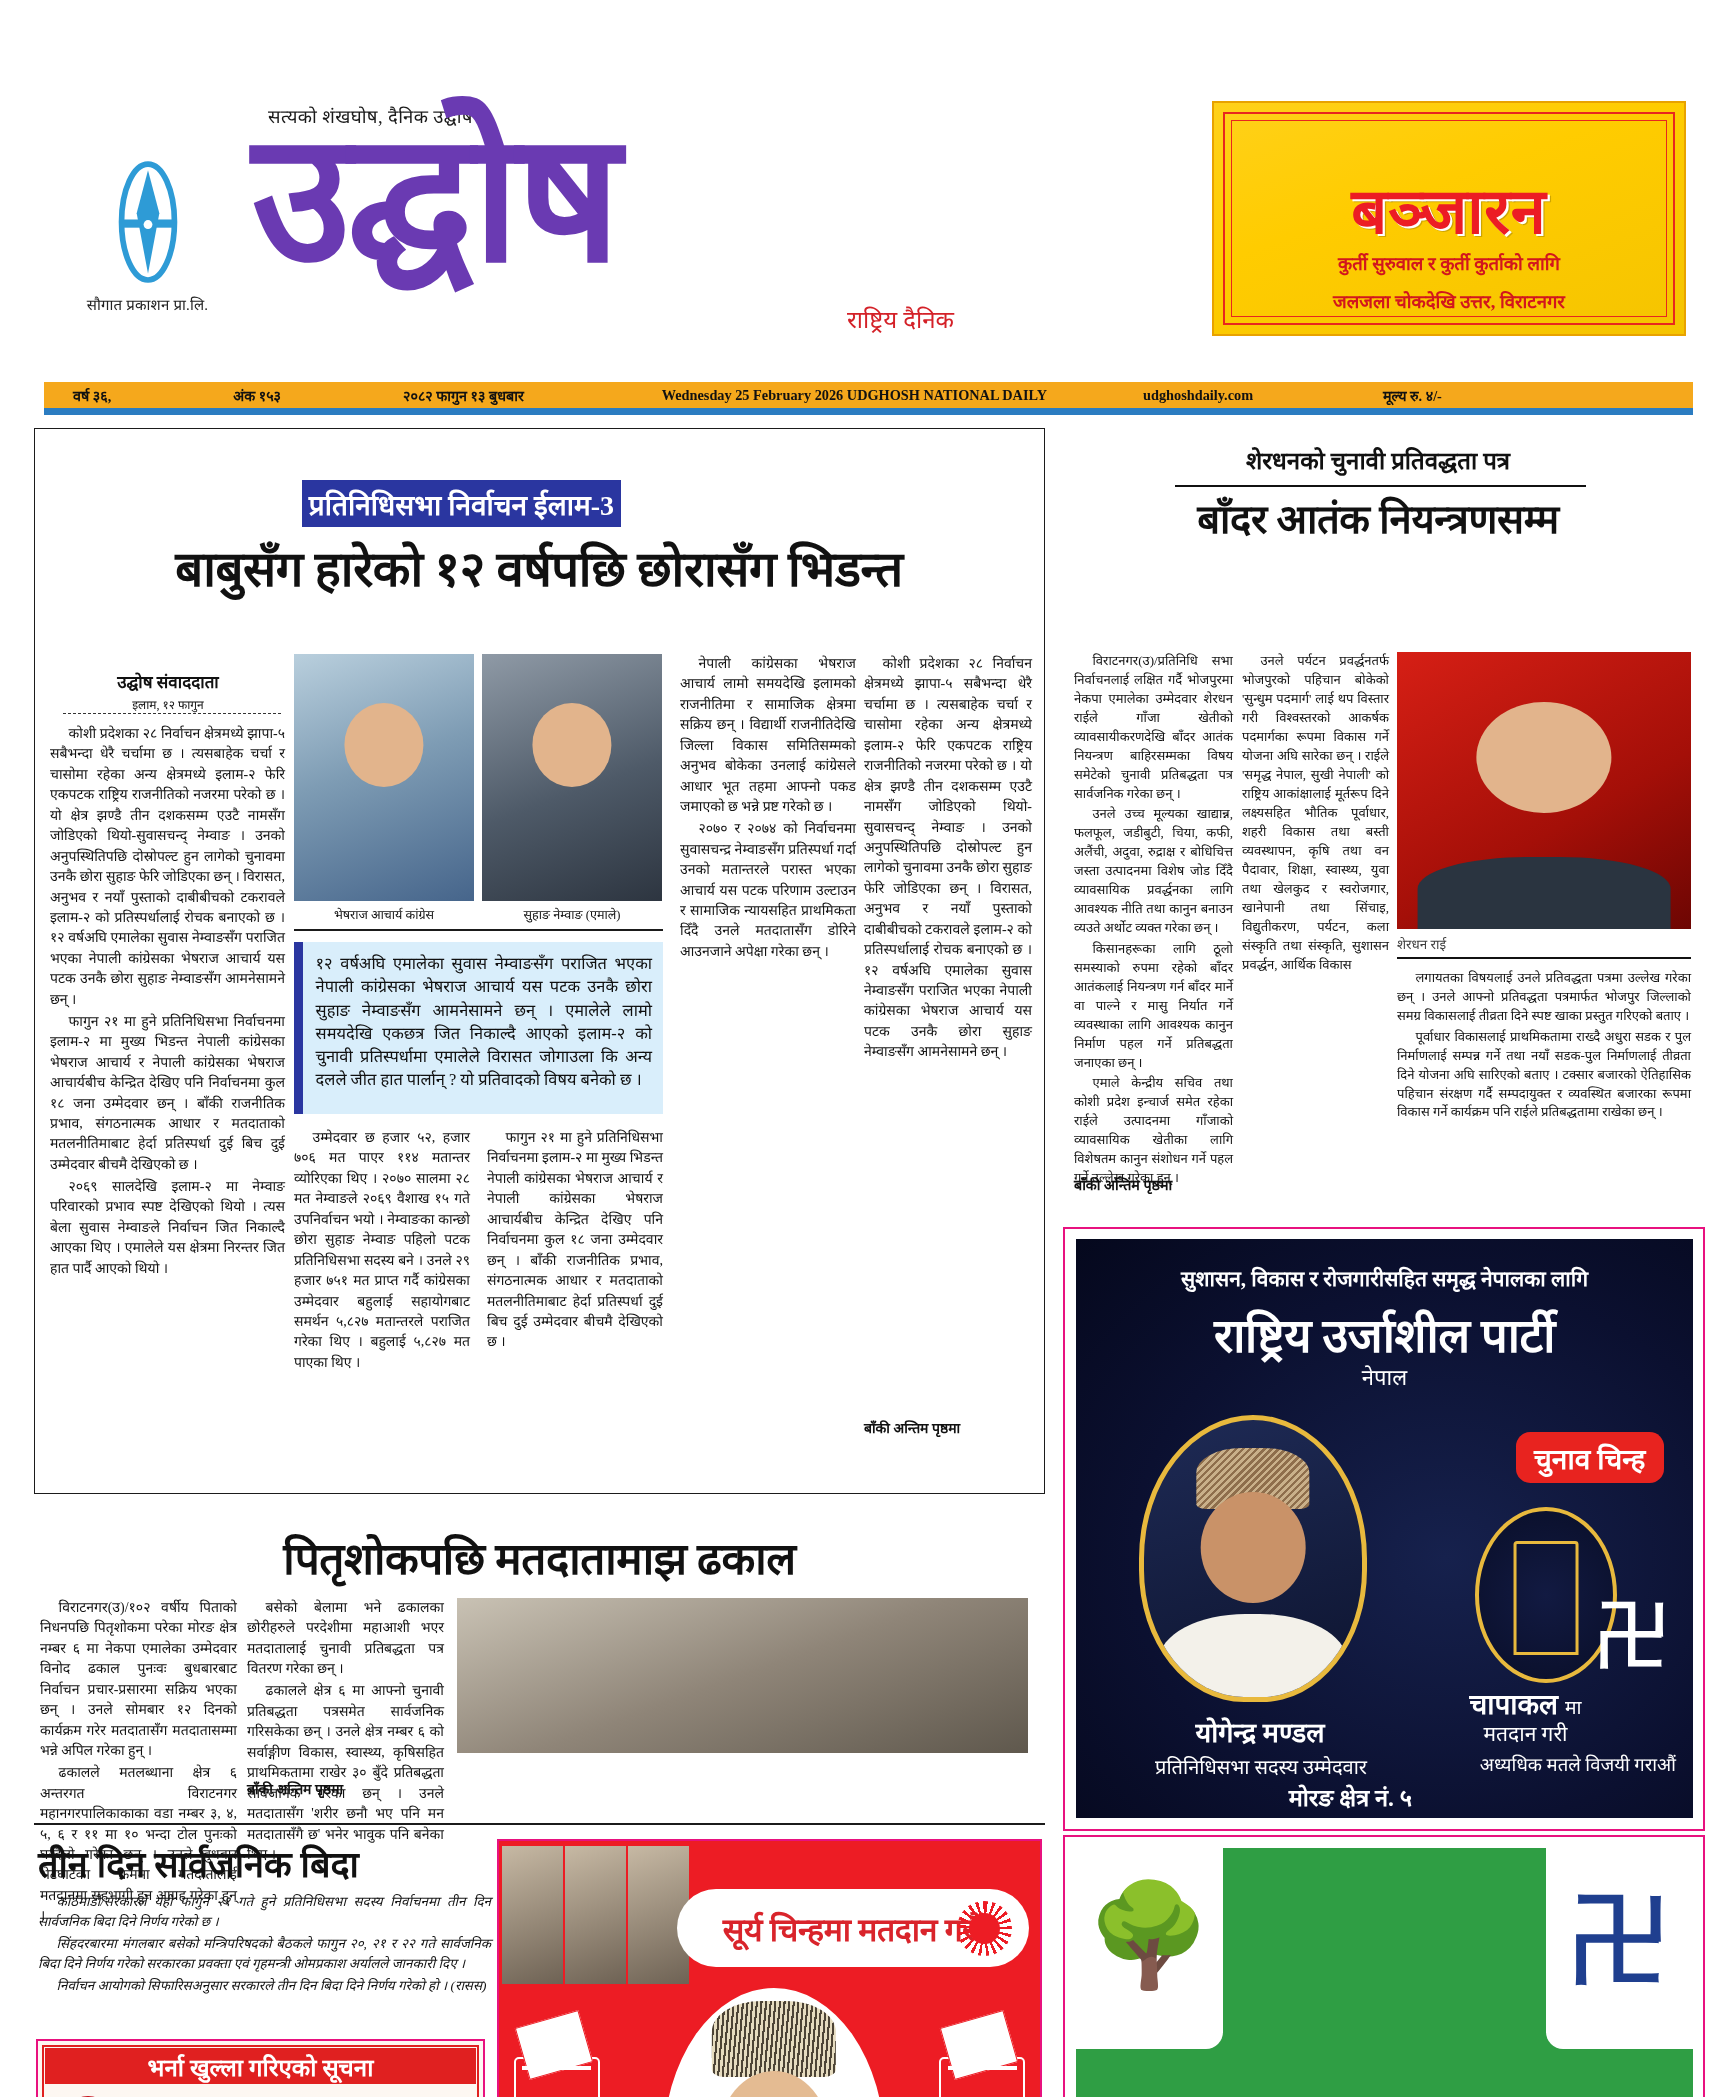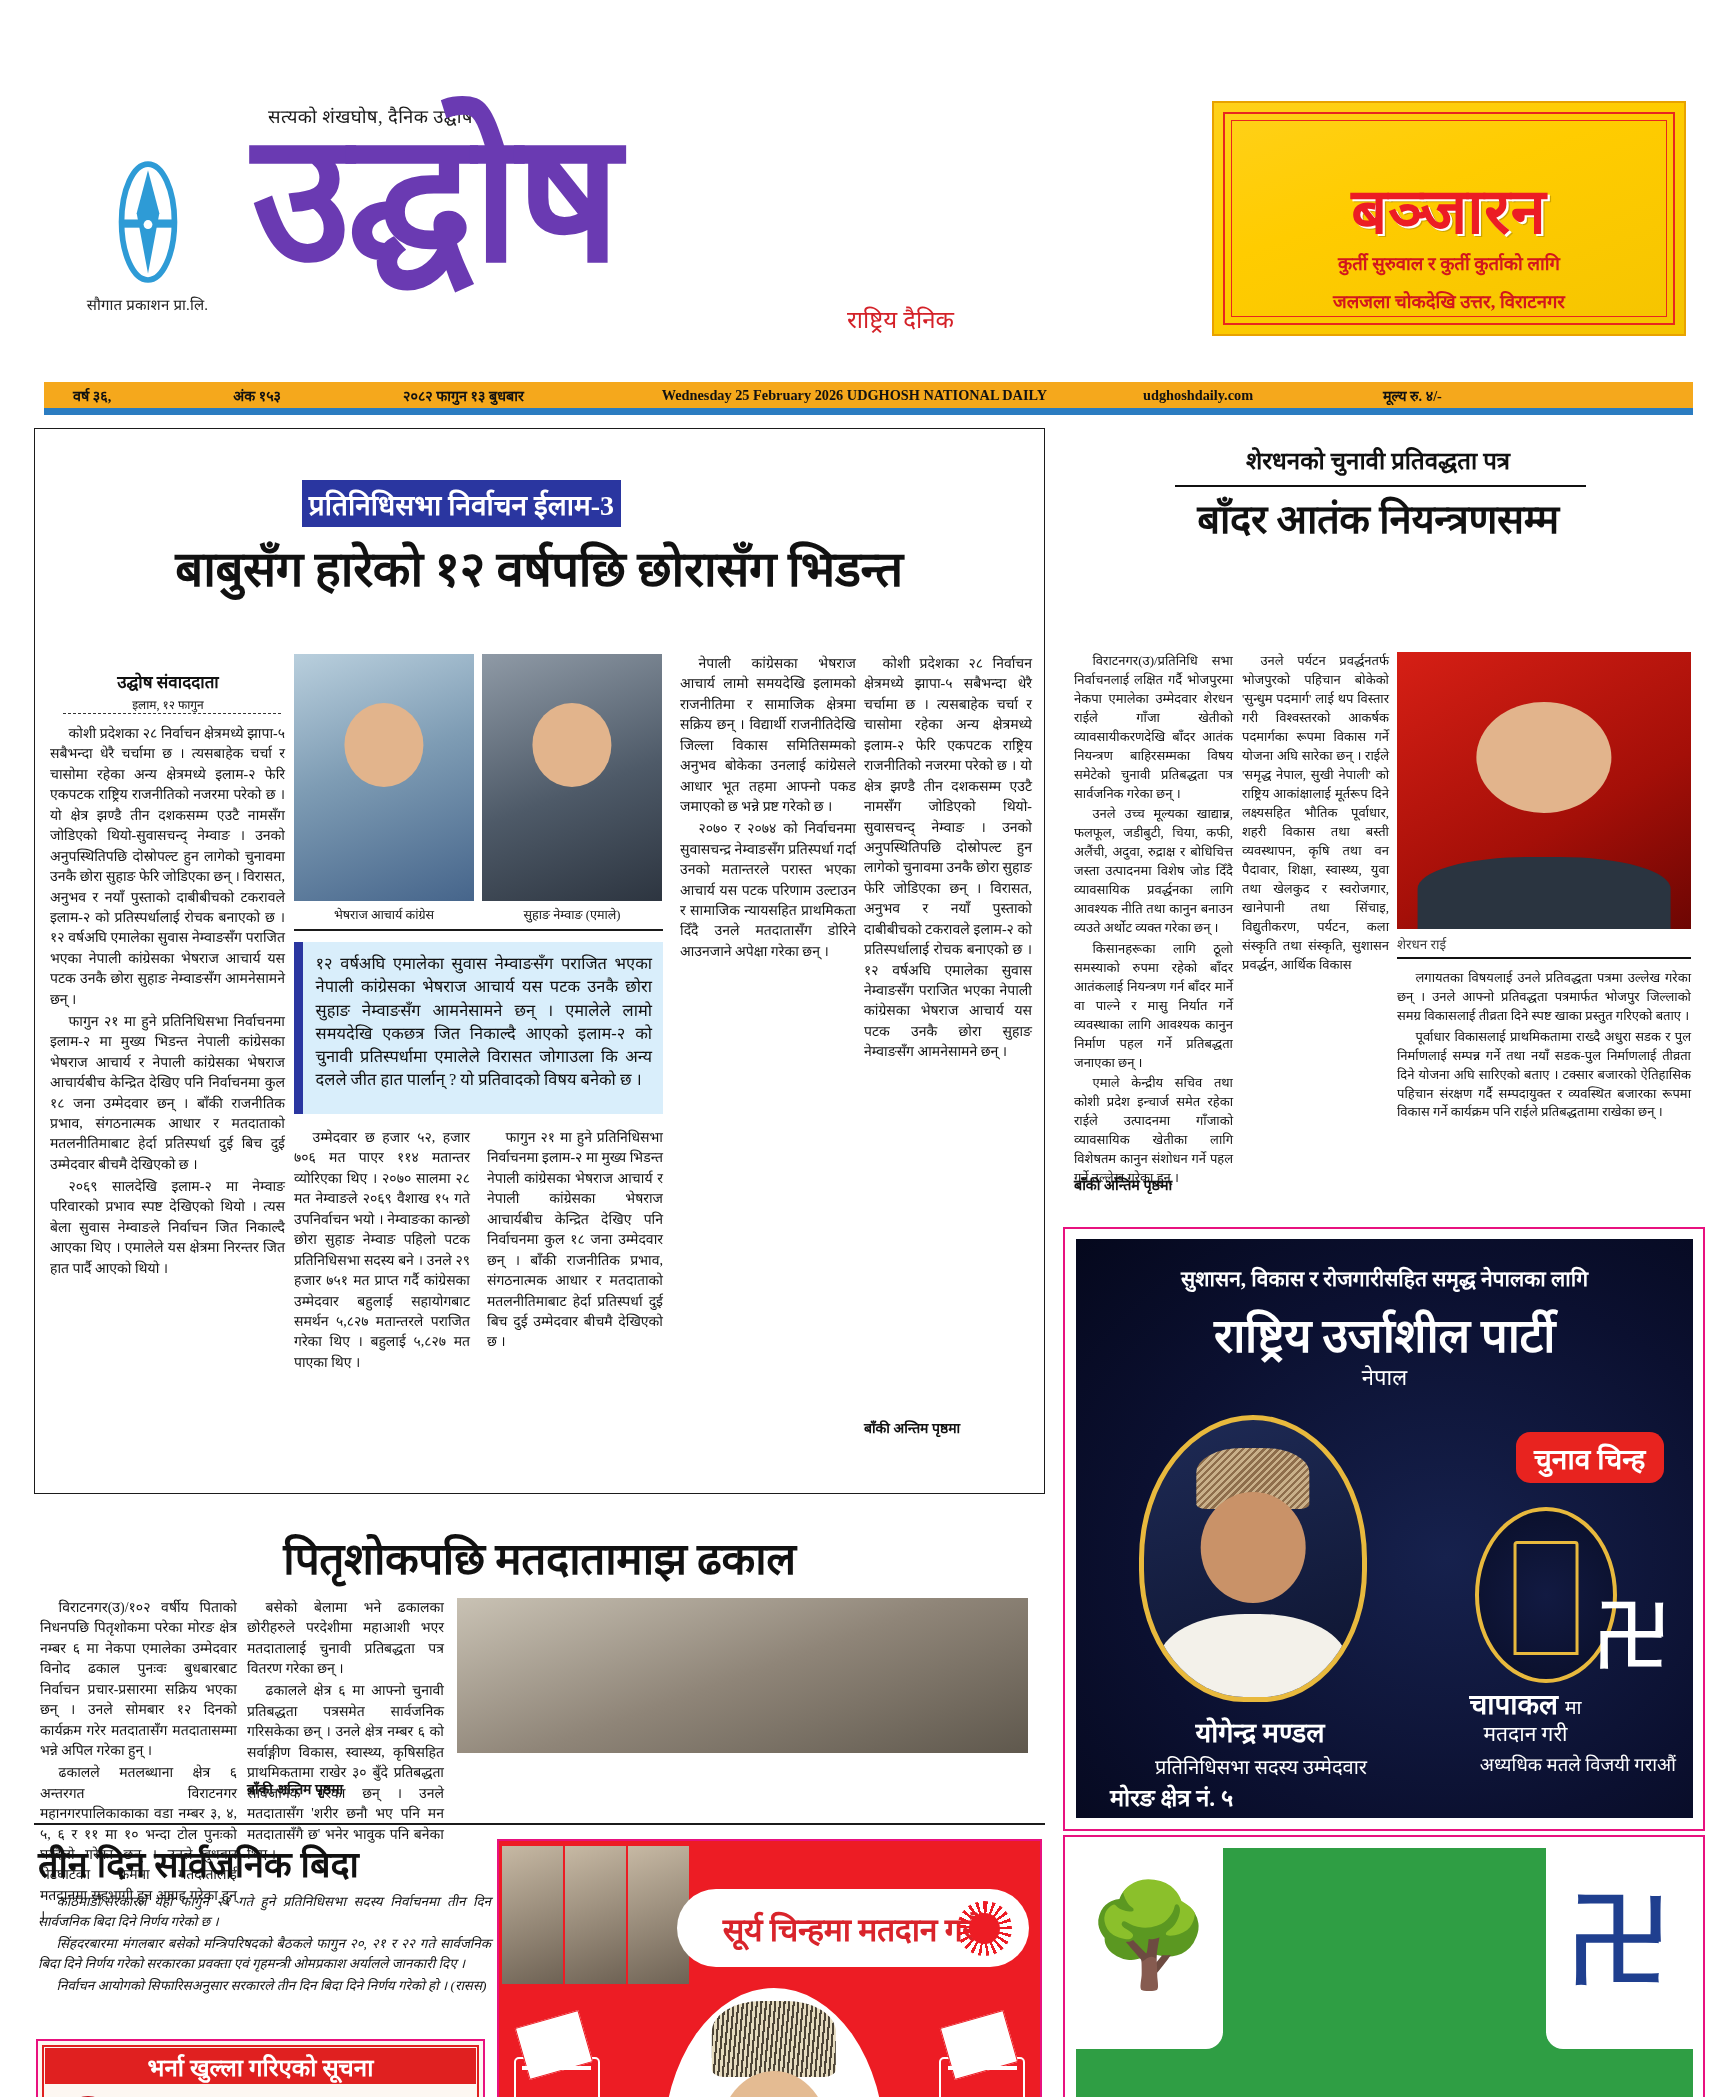--- a/index.html
+++ b/index.html
@@ -114,21 +114,21 @@
     border:4.2px solid #e8b93d;background:radial-gradient(circle,#121a42 0%,#090e28 100%);}
   #urja-pump{position:absolute;left:50%;top:18%;transform:translateX(-50%);width:44%;height:64%;
     border:3.8px solid #e8b93d;border-radius:3.4px 3.4px 0 0;}
   #urja-swastika{position:absolute;right:25px;top:361px;font-size:71px;color:#fff;line-height:1;font-weight:bold;}
   #urja-r1{position:absolute;right:25px;top:445px;width:285px;text-align:center;font-size:28px;color:#fff;font-weight:bold;}
   #urja-r1 small{font-size:19.3px;font-weight:normal;}
   #urja-r2{position:absolute;right:25px;top:480px;width:285px;text-align:center;font-size:21px;color:#fff;}
   #urja-r3{position:absolute;right:17px;top:512px;width:302px;text-align:right;font-size:18.5px;color:#fff;}
   #urja-name{position:absolute;left:50px;top:474px;width:268px;text-align:center;font-size:27px;color:#fff;font-weight:bold;}
   #urja-role{position:absolute;left:34px;top:514px;width:302px;text-align:center;font-size:20px;color:#fff;}
-  #urja-seat{position:absolute;left:34px;top:542px;width:302px;text-align:left;font-size:23.5px;color:#fff;font-weight:bold;}
+  #urja-seat{position:absolute;left:34px;top:542px;width:302px;text-align:right;font-size:23.5px;color:#fff;font-weight:bold;}
 
   
   #surya-ad{position:absolute;left:497px;top:1839px;width:545px;height:810px;
     background:#ffffff;border:2.1px solid #e8117f;box-sizing:border-box;overflow:hidden;}
   #surya-top{position:absolute;left:0;top:0;width:100%;height:403px;background:#ed1c24;}
   #surya-leaders{position:absolute;left:2.5px;top:5px;width:189px;height:138px;display:flex;}
   #surya-leaders div{flex:1;margin-right:1.7px;background:linear-gradient(160deg,#c7b9a4,#6e6254);}
   #surya-pill{position:absolute;left:178px;top:48px;width:352px;height:78px;background:#fff;border-radius:40px;
     display:flex;align-items:center;}
   #surya-pill span{flex:1;text-align:center;font-size:32px;font-weight:bold;color:#d9242b;letter-spacing:-0.4px;}

